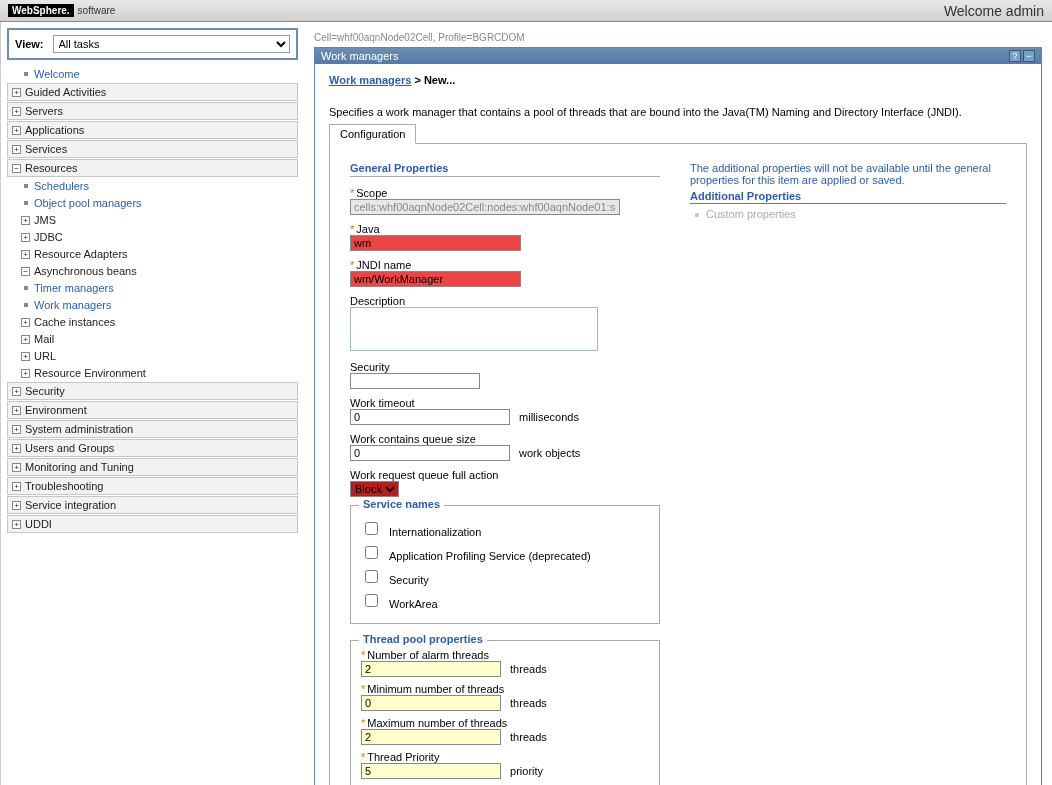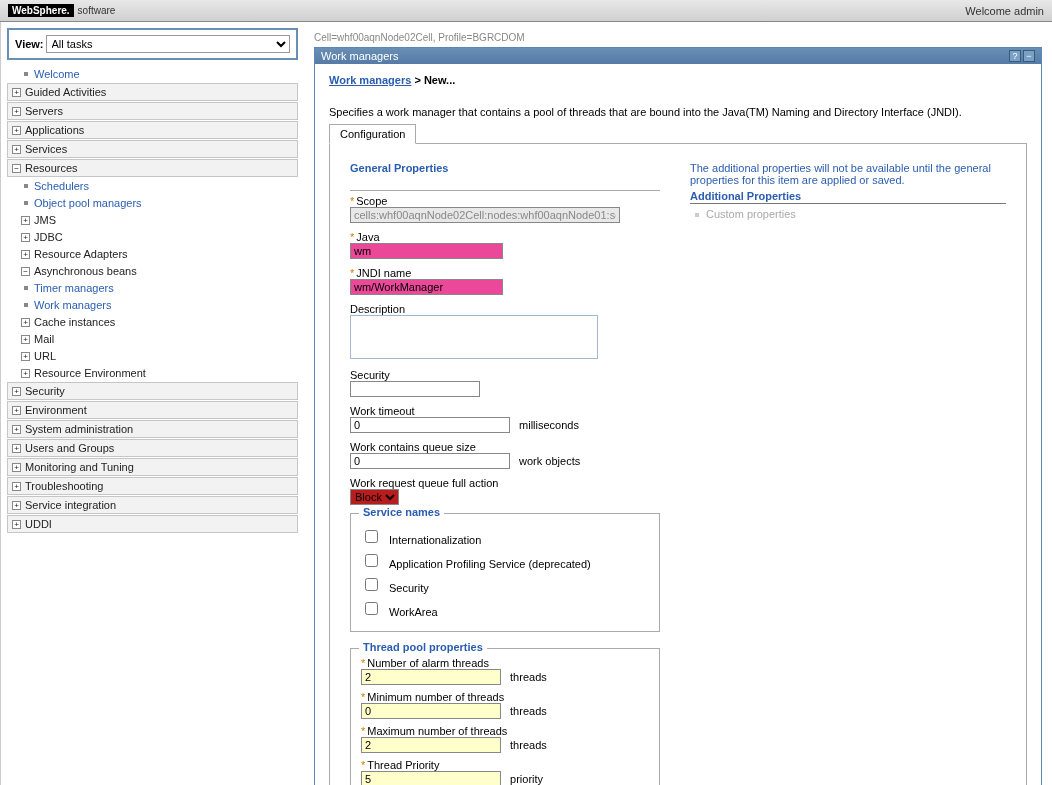--- a/index.html
+++ b/index.html
@@ -29,39 +29,39 @@
     color: #fff;
     padding: 1px 4px;
     font-weight: bold;
     font-size: 10px;
   }
   .logo-sub {
     font-size: 10px;
     color: #333;
   }
   .welcome {
-    font-size: 11px;
+    font-size: 14px;
     color: #333;
   }
   .container {
     display: flex;
     width: 100%;
   }
   .sidebar {
     width: 304px;
     padding: 6px;
     border-left: 1px solid #ccc;
   }
   .view-box {
     border: 2px solid #6a8fb5;
     padding: 5px 6px;
     margin-bottom: 6px;
     display: flex;
     align-items: center;
-    gap: 2px;
+    gap: 9px;
   }
   .view-label { font-weight: bold; font-size: 11px; }
   .view-select {
     flex: 1;
     font-size: 11px;
     background: #fff;
     border: 1px solid #999;
     padding: 1px;
   }
   .nav-item, .nav-leaf {
@@ -169,35 +169,35 @@
     gap: 30px;
     align-items: flex-start;
   }
   .left-col { width: 310px; }
   .right-col { flex: 1; font-size: 11px; }
   .section-title {
     color: #2a5db0;
     font-weight: bold;
     font-size: 11px;
     border-bottom: 1px solid #aaa;
-    padding-bottom: 16px;
-    margin-bottom: 4px;
+    padding-bottom: 2px;
+    margin-bottom: 10px;
   }
   .field-group { margin-bottom: 8px; }
   .field-label {
     font-size: 11px;
     display: flex;
     align-items: center;
     gap: 2px;
   }
   .req { color: #d08000; font-size: 11px; }
   .field-input {
-    width: 153px;
-    font-size: 11px;
-    background: #ec4899;
+    width: 171px;
+    font-size: 11px;
+    background: #ef4444;
     border: 1px solid #888;
     padding: 1px 3px;
   }
   .field-input.readonly {
     width: 270px;
     background: #e8e8e8;
     color: #888;
   }
   .field-input.plain { background: #fff; width: 130px; }
   .textarea {

